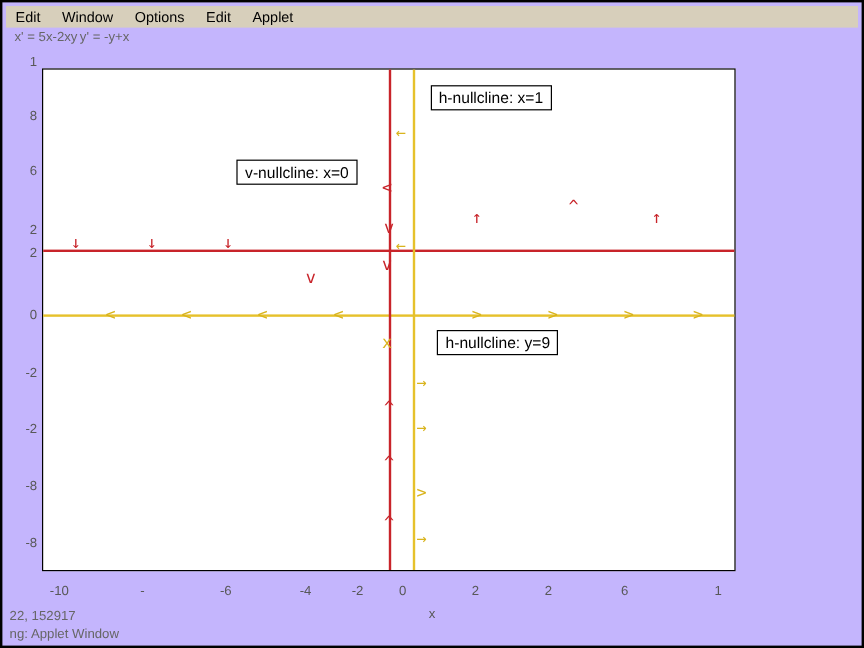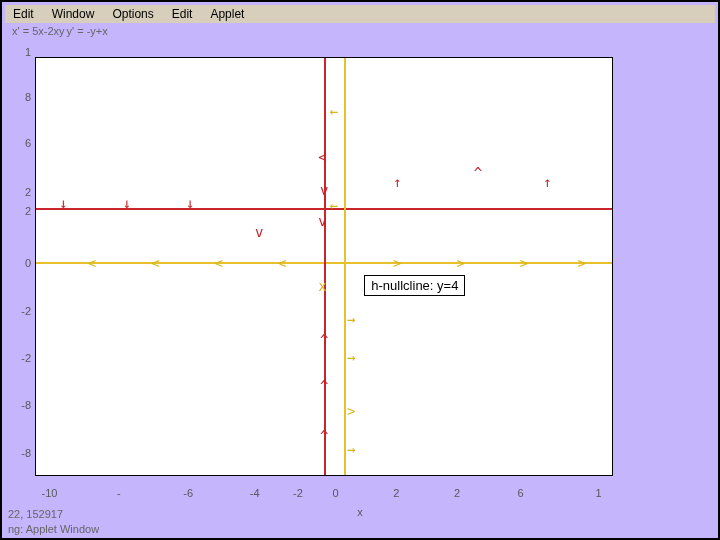--- a/index.html
+++ b/index.html
@@ -60,21 +60,23 @@
       <span class="ytick" style="top:93%">-8</span>
     </div>
 
     <div class="plot">
 
       <div class="hline-yel" style="top:49%"></div>
       <div class="hline-red" style="top:36%"></div>
       <div class="vline-red" style="left:50%"></div>
       <div class="vline-yel" style="left:53.5%"></div>
 
-      <div class="nullc-label" style="left:57%;top:52%">h-nullcline:  y=4</div>
+      <div class="nullc-label" style="left:56%;top:3%">h-nullcline:  x=1</div>
+      <div class="nullc-label" style="left:28%;top:18%">v-nullcline:  x=0</div>
+      <div class="nullc-label" style="left:57%;top:52%">h-nullcline:  y=9</div>
 
       <span class="glyph red" style="left:4%;top:33%">↓</span>
       <span class="glyph red" style="left:15%;top:33%">↓</span>
       <span class="glyph red" style="left:26%;top:33%">↓</span>
       <span class="glyph red" style="left:38%;top:40%">v</span>
 
       <span class="glyph red" style="left:62%;top:28%">↑</span>
       <span class="glyph red" style="left:76%;top:26%">^</span>
       <span class="glyph red" style="left:88%;top:28%">↑</span>
 

